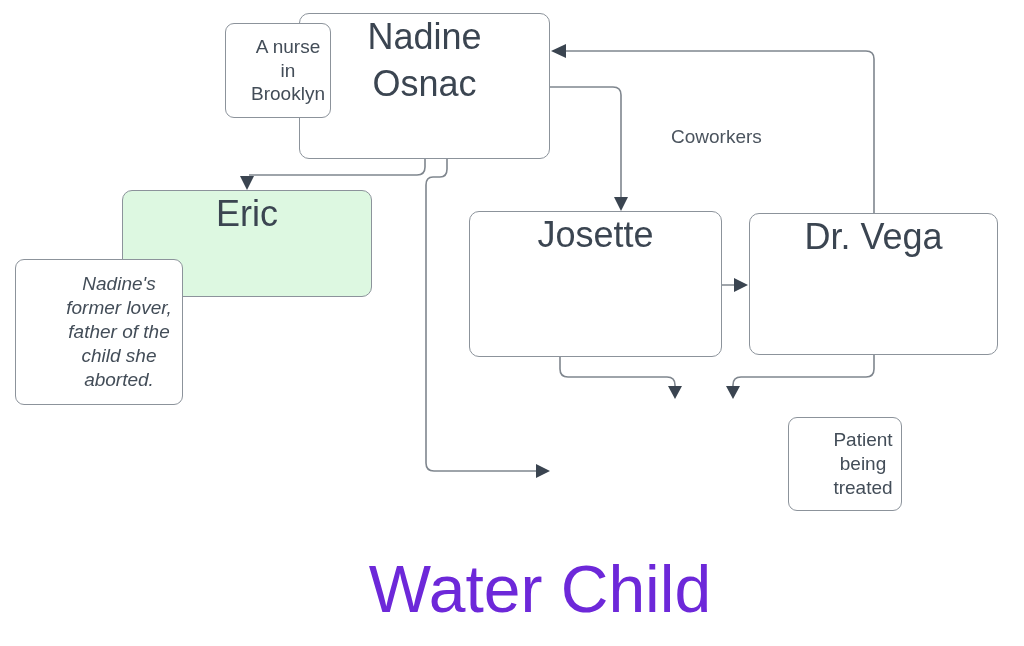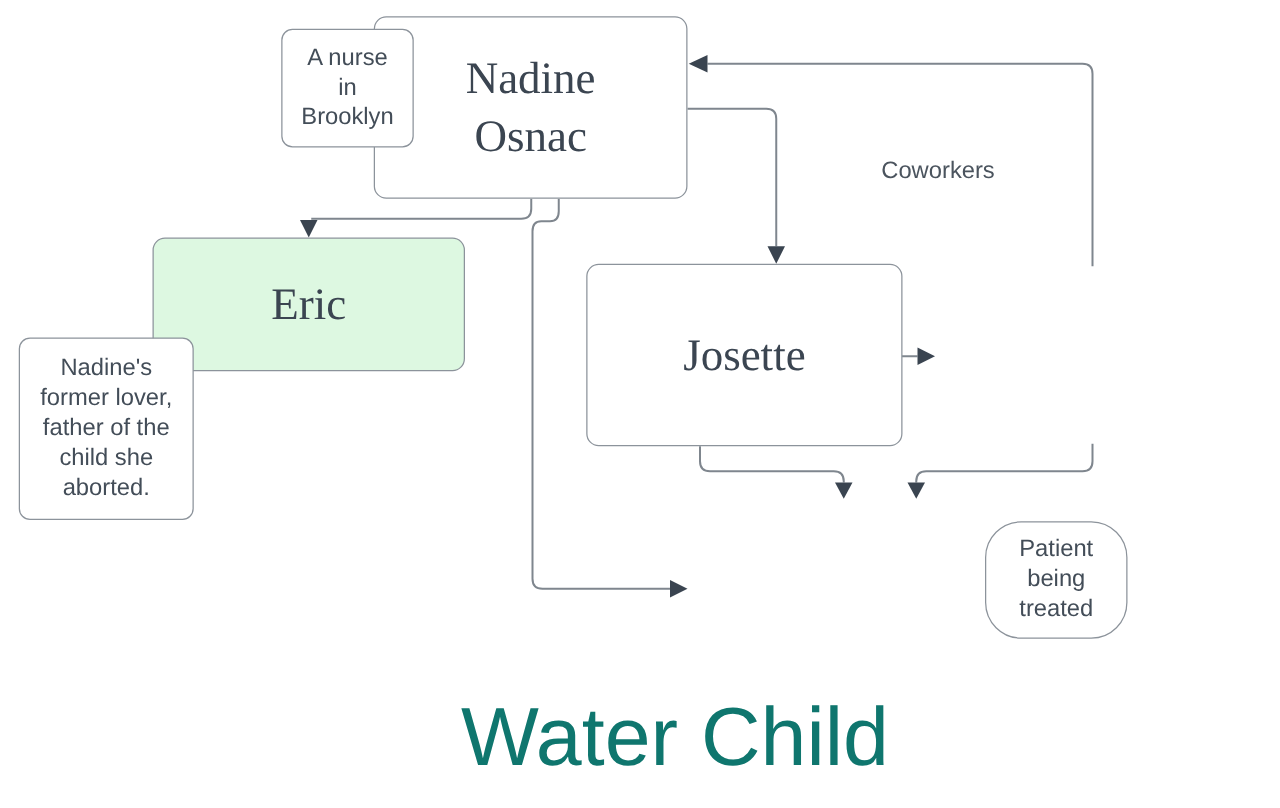--- a/index.html
+++ b/index.html
@@ -21,76 +21,75 @@
     top: 0;
     z-index: 1;
   }
   .node {
     position: absolute;
     box-sizing: border-box;
     background: #ffffff;
     border: 1.6px solid #8c939b;
     border-radius: 10px;
     display: flex;
-    align-items: center;
+    align-items: flex-start;
     justify-content: center;
     text-align: center;
     color: #3b4551;
     font-size: 36px;
     line-height: 1.3;
     z-index: 2;
-    font-family: Liberation Serif, serif;
   }
   .node.green { background: #ddf8e1; }
   .node .nlabel { display: inline-block; }
   #node-nadine { left: 299px; top: 13px;  width: 251px; height: 146px; }
   #node-nadine .nlabel { width: 190px; }
   #node-eric   { left: 122px; top: 190px; width: 250px; height: 107px; }
   #node-josette{ left: 433px; top: 211px; width: 253px; height: 146px; margin-left: 36px; }
   #node-vega   { left: 749px; top: 213px; width: 249px; height: 142px; }
   #node-hinds  { left: 550px; top: 399px; width: 252px; height: 145px; }
   .note {
     position: absolute;
     box-sizing: border-box;
     background: #ffffff;
     border: 1.6px solid #8c939b;
     border-radius: 9px;
     display: flex;
     align-items: center;
-    justify-content: center;
+    justify-content: flex-end;
     text-align: center;
     color: #434d58;
     font-size: 19px;
     line-height: 1.26;
     z-index: 3;
   }
   .note .ntext { display: inline-block; }
   #note-nurse   { left: 225px; top: 23px;  width: 106px; height: 95px; }
   #note-nurse .ntext { width: 84px; }
-  #note-lover   { left: 15px;  top: 270px; width: 140px; height: 146px; }
+  #note-lover   { left: 15px;  top: 259px; width: 168px; height: 146px; font-style: italic; }
   #note-lover .ntext { width: 126px; }
-  #note-patient { left: 788px; top: 417px; width: 114px; height: 94px; border-radius: 29px; }
+  #note-patient { left: 788px; top: 417px; width: 114px; height: 94px; }
   #note-patient .ntext { width: 76px; }
   .edge-label {
     position: absolute;
-    left: 705px;
+    left: 671px;
     top: 126px;
     color: #4b545e;
     font-size: 19px;
     z-index: 2;
     white-space: nowrap;
   }
   .diagram-title {
     position: absolute;
     left: 540px;
     top: 556px;
     transform: translateX(-50%);
     font-size: 66px;
     line-height: 1;
-    color: #0f766e;
+    color: #6d28d9;
     z-index: 2;
     white-space: nowrap;
   }
 </style>
 </head>
 <body>
 
 <div class="canvas">
 
   <svg class="edges" width="1024" height="646" viewBox="0 0 1024 646" fill="none" stroke="#7f868e" stroke-width="1.6">
@@ -129,20 +128,23 @@
   </div>
 
   <div class="node green" id="node-eric">
     <span class="nlabel">Eric</span>
   </div>
 
   <div class="node" id="node-josette">
     <span class="nlabel">Josette</span>
   </div>
 
+  <div class="node" id="node-vega">
+    <span class="nlabel">Dr. Vega</span>
+  </div>
 
 
   <div class="note" id="note-nurse">
     <span class="ntext">A nurse in Brooklyn</span>
   </div>
 
   <div class="note" id="note-lover">
     <span class="ntext">Nadine's former lover, father of the child she aborted.</span>
   </div>
 

